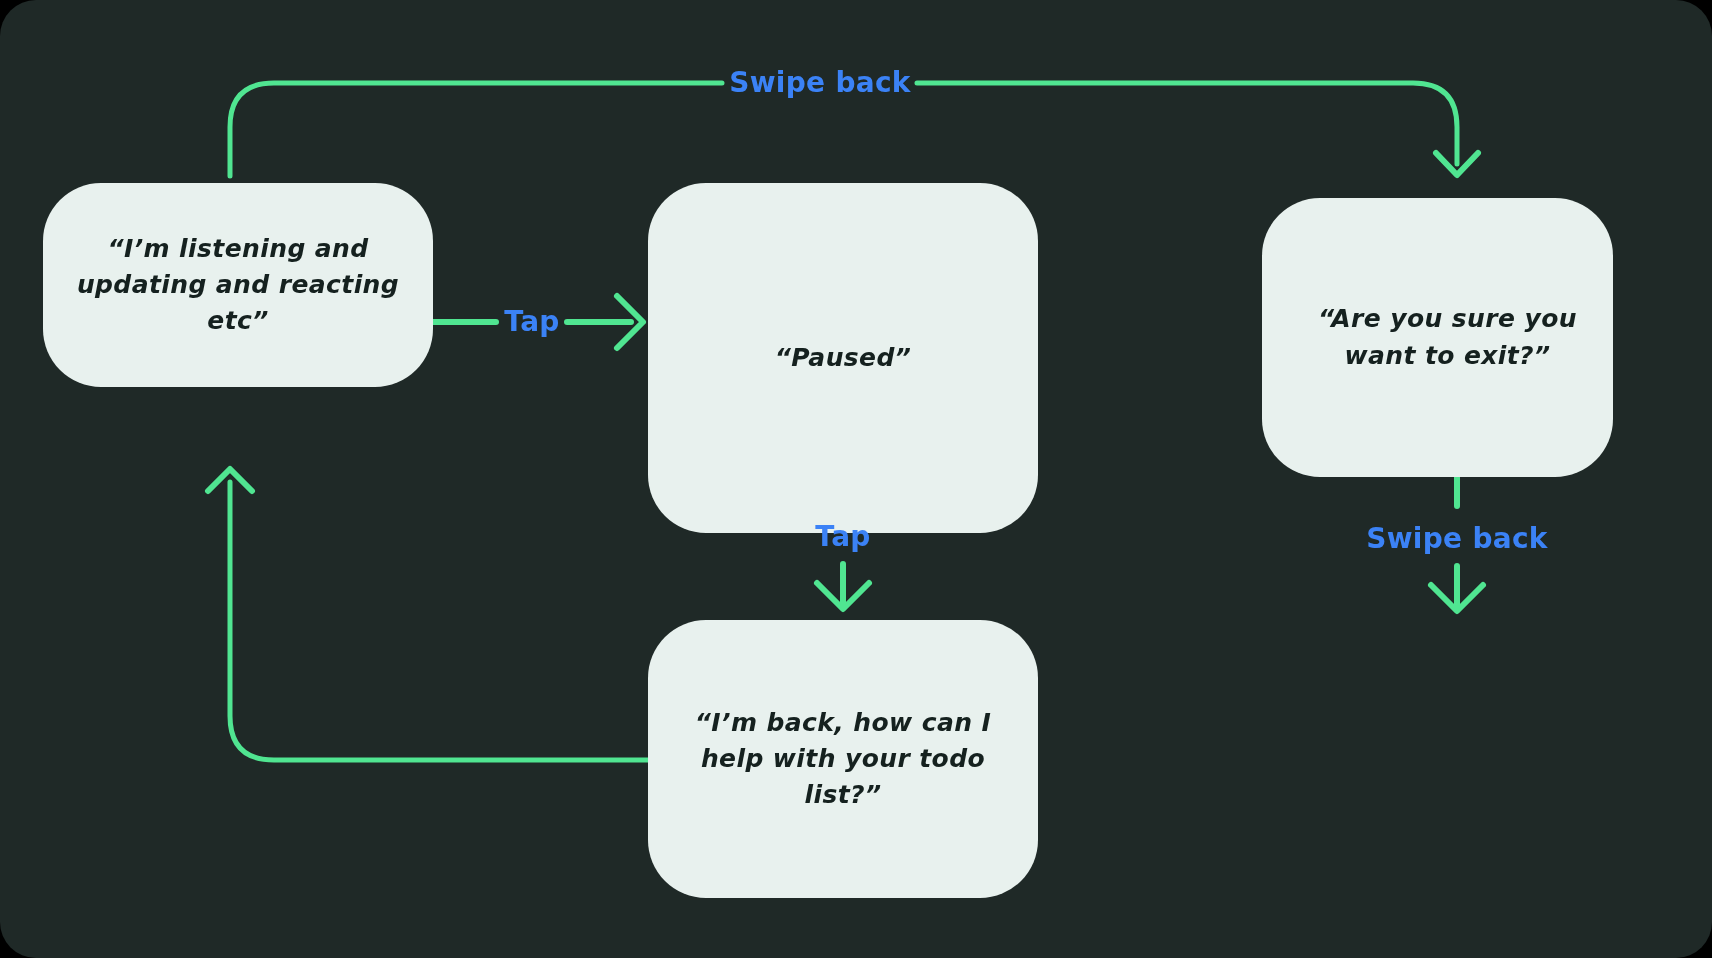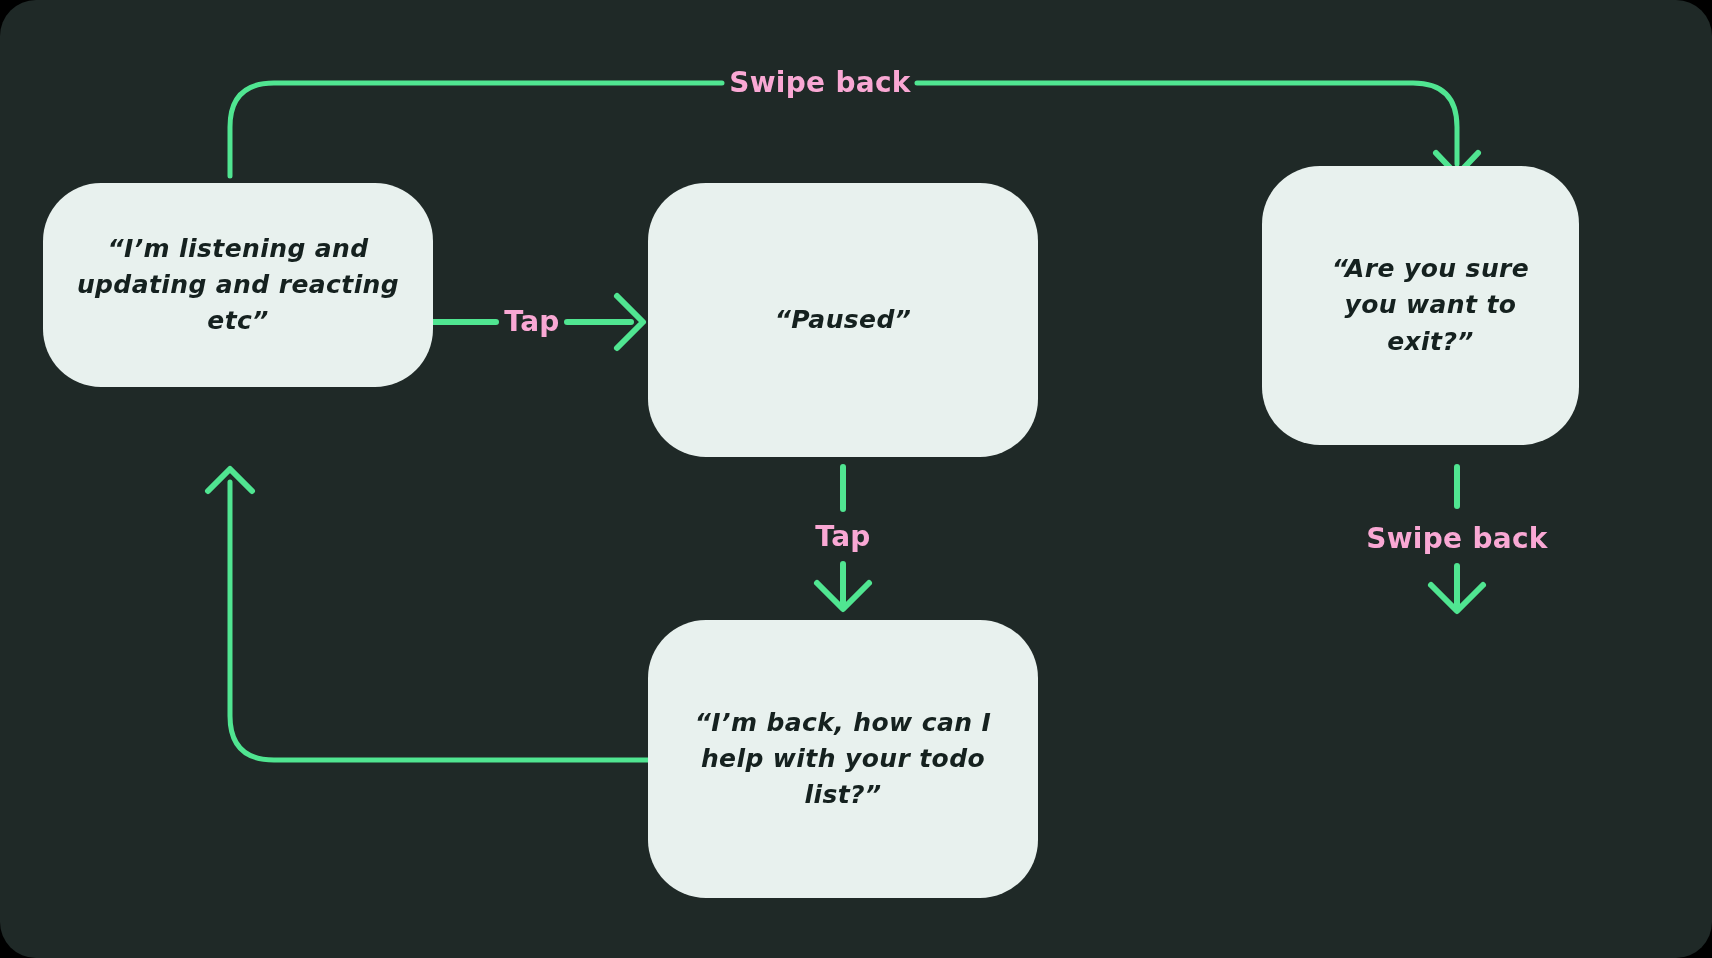--- a/index.html
+++ b/index.html
@@ -41,28 +41,28 @@
     font-weight: bold;
     font-size: 25px;
     line-height: 1.45;
     letter-spacing: 0.4px;
     padding: 0 28px;
     box-sizing: border-box;
   }
   .node.quote { font-style: italic; }
   .node span { display: block; }
   .node-listening { left: 43px;   top: 183px; width: 390px; height: 204px; }
-  .node-paused    { left: 648px;  top: 183px; width: 390px; height: 274px; }
-  .node-exit      { left: 1262px; top: 166px; width: 317px; height: 279px; padding-left: 48px; }
+  .node-paused    { left: 648px;  top: 183px; width: 390px; height: 350px; }
+  .node-exit      { left: 1262px; top: 198px; width: 351px; height: 279px; padding-left: 48px; }
   .node-back      { left: 648px;  top: 620px; width: 390px; height: 278px; justify-content: center; }
   .node-earcon    { left: 1262px; top: 622px; width: 390px; height: 276px; }
   .edge-label {
     position: absolute;
     transform: translate(-50%, -50%);
-    color: #f9a8d4;
+    color: #3b82f6;
     font-weight: bold;
     font-size: 28px;
     letter-spacing: 0.3px;
     white-space: nowrap;
   }
   .lbl-swipe-top  { left: 820px;  top: 82px; }
   .lbl-tap-right  { left: 532px;  top: 321px; }
   .lbl-tap-down   { left: 843px;  top: 536px; }
   .lbl-swipe-down { left: 1457px; top: 538px; }
 </style>

